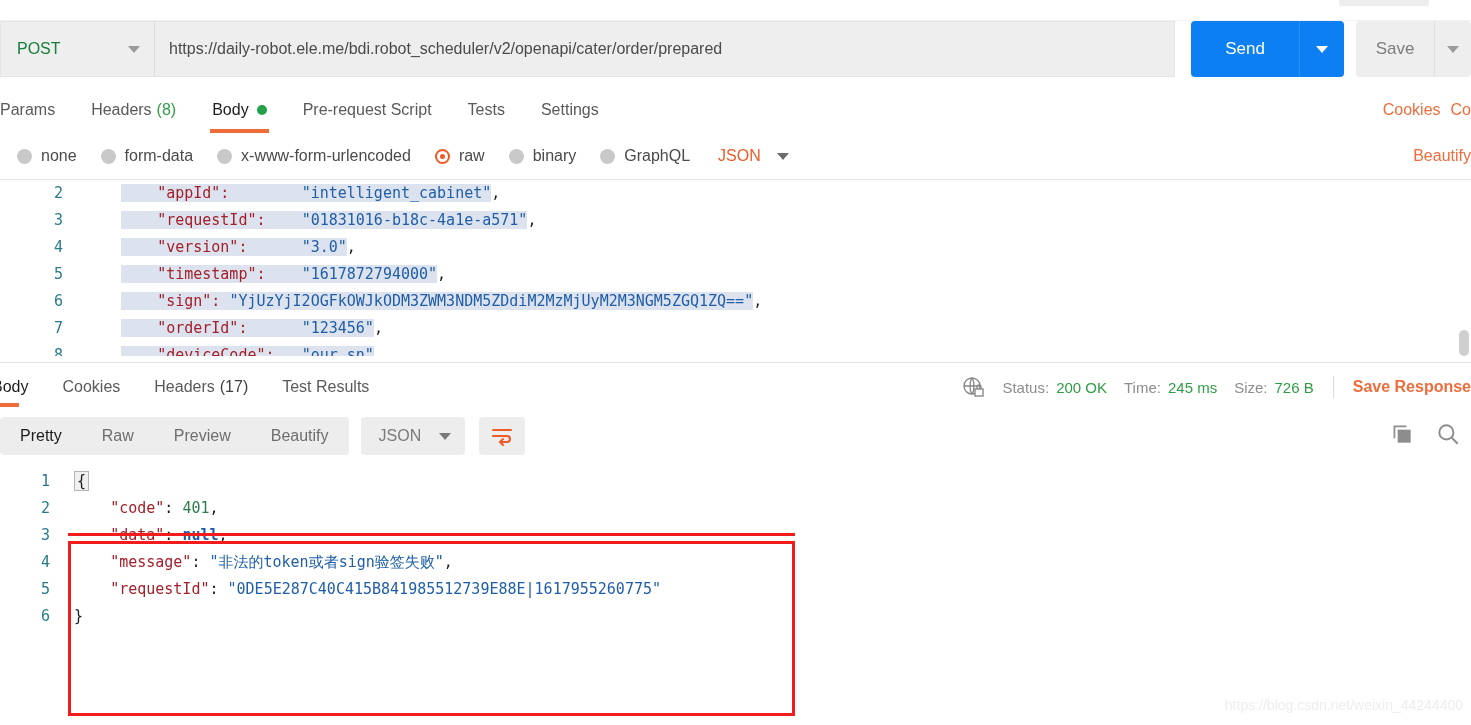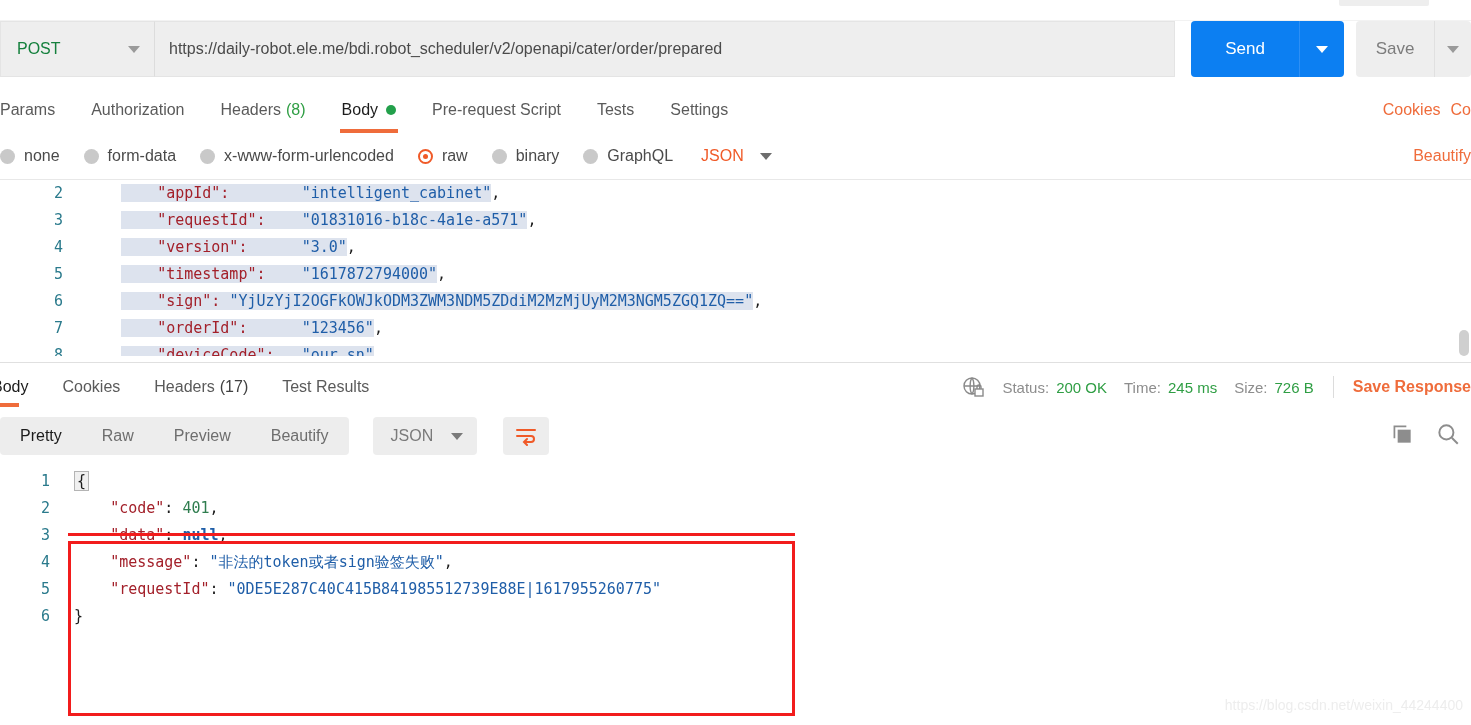--- a/index.html
+++ b/index.html
@@ -173,20 +173,21 @@
   }
 
   
   .bodytype-row {
     height: 46px;
     display: flex;
     align-items: center;
     font-size: 16px;
     color: #4a4a4a;
     position: relative;
+    margin-left: 17px;
   }
   .radio-item {
     display: flex;
     align-items: center;
     margin-right: 24px;
   }
   .radio-item.first { margin-left: 0; }
   .radio {
     width: 15px; height: 15px;
     border-radius: 50%;
@@ -323,21 +324,20 @@
   .save-resp { color: #ef6c3b; font-size: 16px; font-weight: bold; }
   .globe-lock { margin-right: 10px; display: flex; align-items: center; }
 
   
   .resp-toolbar {
     height: 50px;
     display: flex;
     align-items: center;
     position: relative;
     background: #fff;
-    gap: 12px;
   }
   .pill-group {
     display: flex;
     align-items: center;
     background: #ededed;
     border-radius: 4px;
     height: 38px;
     margin-left: 0;
   }
   .pill {
@@ -461,23 +461,20 @@
     <div class="save-btn">Save</div>
     <div class="save-caret">
       <span class="caret"></span>
     </div>
   </div>
 </div>
 
 <div class="req-tabs">
   <div class="tab first">
     <span>Params</span>
-  </div>
-  <div class="tab">
-    <span>Authorization</span>
   </div>
   <div class="tab">
     <span>Headers</span>
     <span class="count">(8)</span>
   </div>
   <div class="tab active">
     <span>Body</span>
     <span class="green-dot"></span>
   </div>
   <div class="tab">

